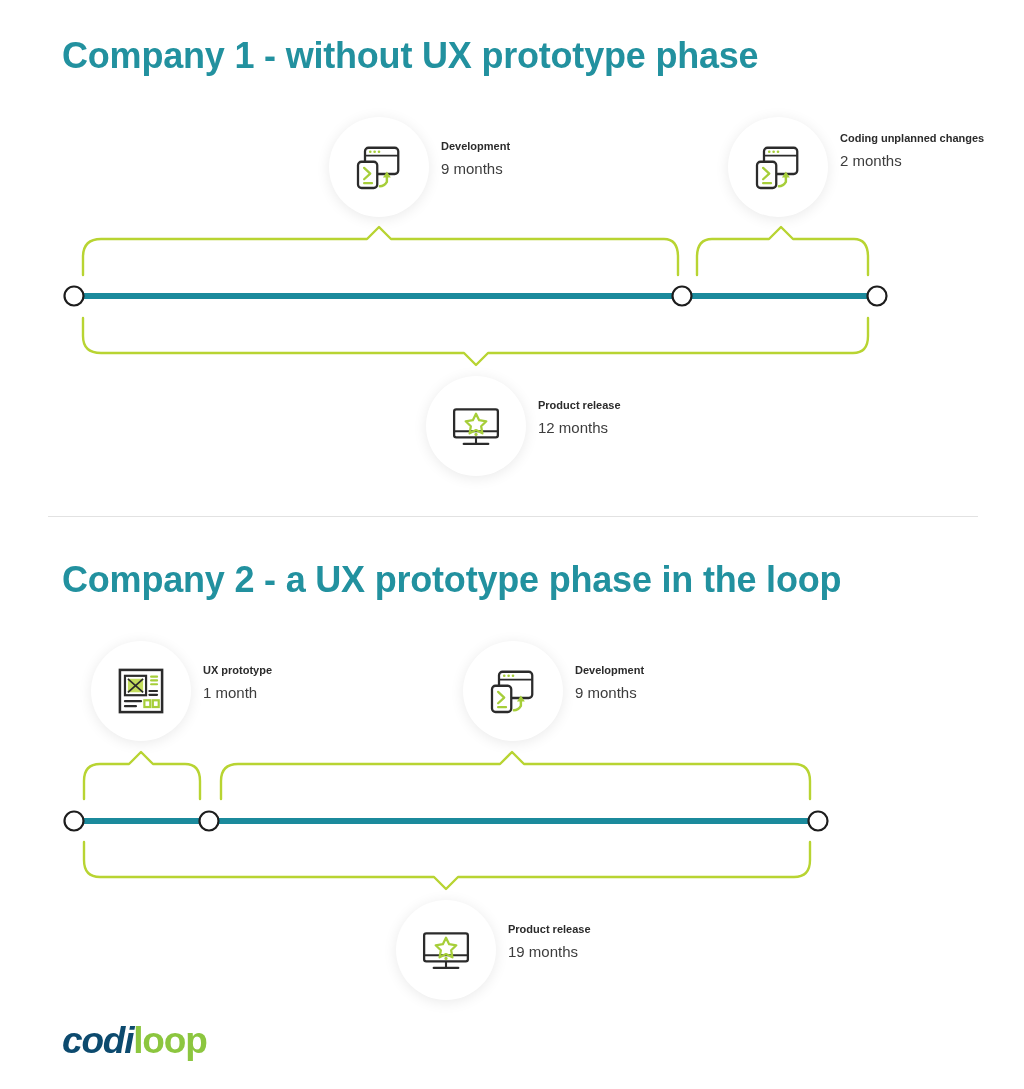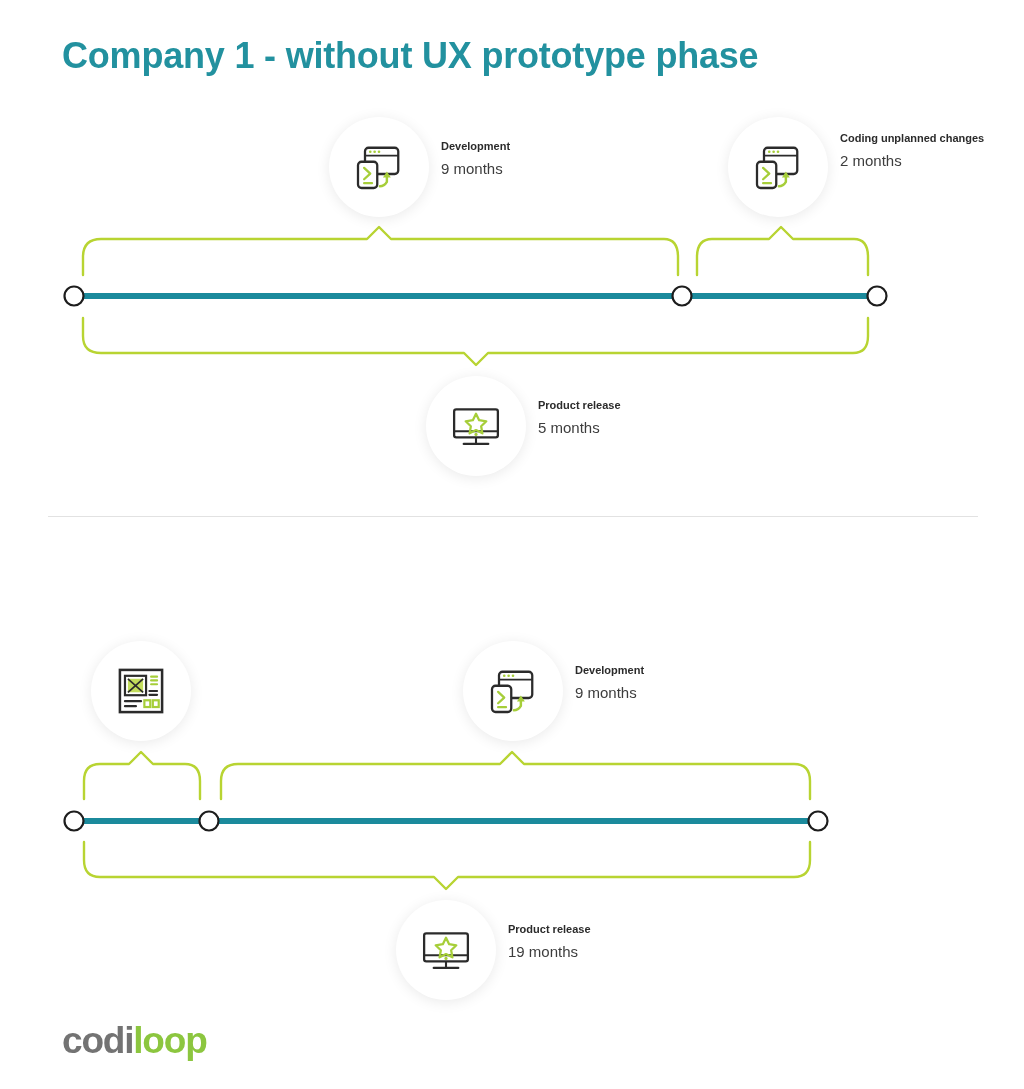--- a/index.html
+++ b/index.html
@@ -92,21 +92,21 @@
   
   .logo {
     position: absolute;
     left: 62px;
     top: 1022px;
     font-size: 37px;
     font-weight: bold;
     letter-spacing: -1.2px;
     line-height: 1;
   }
-  .logo .codi { color: #737373; }
+  .logo .codi { color: #0c4a6e; font-style: italic; }
   .logo .lime { color: #8cc63f; }
 </style>
 </head>
 <body>
 
 <div class="page">
 
   <div class="section-title" id="title-1">Company 1 - without UX prototype phase</div>
 
   <svg class="timeline-svg" viewBox="0 0 1024 1089" xmlns="http://www.w3.org/2000/svg">
@@ -184,46 +184,51 @@
         <rect x="7" y="13" width="50" height="32" rx="2.5" fill="#ffffff" stroke="#2b2b2b" stroke-width="2.6"></rect>
         <line x1="7" y1="38" x2="57" y2="38" stroke="#2b2b2b" stroke-width="2.2"></line>
         <polygon points="32,18 35.6,25.4 43.8,26.6 37.9,32.3 39.3,40.4 32,36.6 24.7,40.4 26.1,32.3 20.2,26.6 28.4,25.4" fill="none" stroke="#a6ce39" stroke-width="2.6" stroke-linejoin="round"></polygon>
         <circle cx="32" cy="41.6" r="1.8" fill="#a6ce39"></circle>
         <line x1="32" y1="45" x2="32" y2="52" stroke="#2b2b2b" stroke-width="2.4"></line>
         <line x1="18" y1="52.5" x2="46" y2="52.5" stroke="#2b2b2b" stroke-width="2.6" stroke-linecap="round"></line>
       </svg>
     </div>
     <div class="milestone-text">
       <div class="milestone-name">Product release</div>
-      <div class="milestone-dur">5 months</div>
+      <div class="milestone-dur">12 months</div>
     </div>
   </div>
 
   <div class="divider"></div>
 
+  <div class="section-title" id="title-2">Company 2 - a UX prototype phase in the loop</div>
 
   <div class="milestone" style="left:91px; top:641px;">
     <div class="milestone-bubble">
       <svg width="54" height="54" viewBox="0 0 64 64">
         <rect x="7" y="7" width="50" height="50" fill="#ffffff" stroke="#2b2b2b" stroke-width="3"></rect>
         <rect x="13" y="14" width="25" height="23" fill="#ffffff" stroke="#2b2b2b" stroke-width="2.6"></rect>
         <rect x="16.5" y="17.5" width="18" height="16" fill="#c3dd5c" stroke="none"></rect>
         <line x1="16.5" y1="17.5" x2="34.5" y2="33.5" stroke="#2b2b2b" stroke-width="2"></line>
         <line x1="34.5" y1="17.5" x2="16.5" y2="33.5" stroke="#2b2b2b" stroke-width="2"></line>
         <line x1="44" y1="15" x2="51" y2="15" stroke="#a6ce39" stroke-width="2.6" stroke-linecap="round"></line>
         <line x1="44" y1="19.5" x2="51" y2="19.5" stroke="#a6ce39" stroke-width="2.6" stroke-linecap="round"></line>
         <line x1="44" y1="24" x2="51" y2="24" stroke="#a6ce39" stroke-width="2.6" stroke-linecap="round"></line>
         <line x1="42" y1="32" x2="51" y2="32" stroke="#2b2b2b" stroke-width="2.6" stroke-linecap="round"></line>
         <line x1="42" y1="36.5" x2="51" y2="36.5" stroke="#2b2b2b" stroke-width="2.6" stroke-linecap="round"></line>
         <line x1="13" y1="44" x2="32" y2="44" stroke="#2b2b2b" stroke-width="2.6" stroke-linecap="round"></line>
         <line x1="13" y1="50" x2="26" y2="50" stroke="#2b2b2b" stroke-width="2.6" stroke-linecap="round"></line>
         <rect x="36" y="43" width="7" height="8" fill="none" stroke="#a6ce39" stroke-width="2.6"></rect>
         <rect x="46" y="43" width="7" height="8" fill="none" stroke="#a6ce39" stroke-width="2.6"></rect>
       </svg>
     </div>
+    <div class="milestone-text">
+      <div class="milestone-name">UX prototype</div>
+      <div class="milestone-dur">1 month</div>
+    </div>
   </div>
 
   <div class="milestone" style="left:463px; top:641px;">
     <div class="milestone-bubble">
       <svg width="56" height="56" viewBox="0 0 64 64">
         <rect x="16" y="10" width="38" height="30" rx="4" fill="#ffffff" stroke="#2b2b2b" stroke-width="2.6"></rect>
         <line x1="16" y1="19" x2="54" y2="19" stroke="#2b2b2b" stroke-width="2.2"></line>
         <circle cx="22" cy="14.6" r="1.5" fill="#a6ce39"></circle>
         <circle cx="27" cy="14.6" r="1.5" fill="#a6ce39"></circle>
         <circle cx="32" cy="14.6" r="1.5" fill="#a6ce39"></circle>

